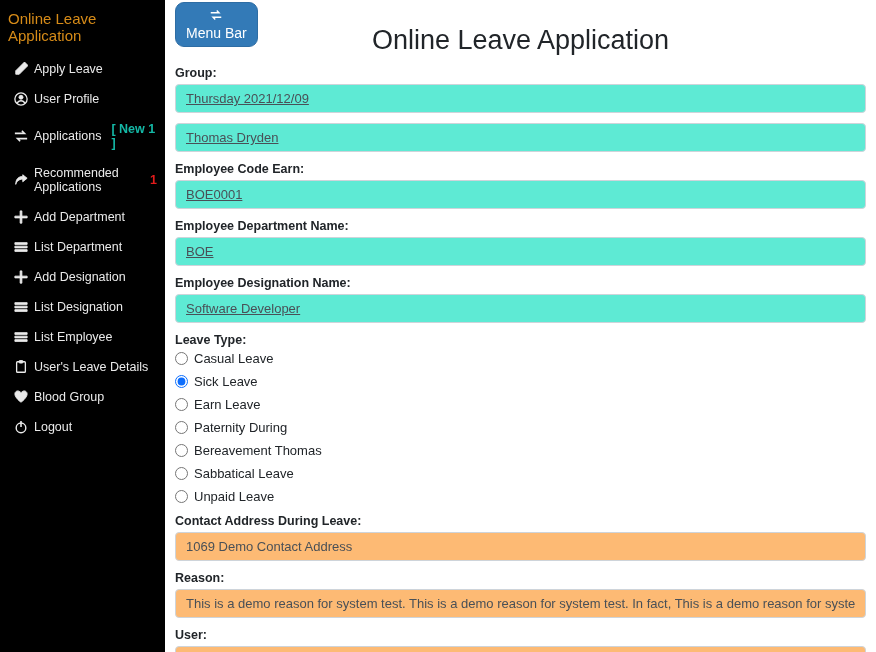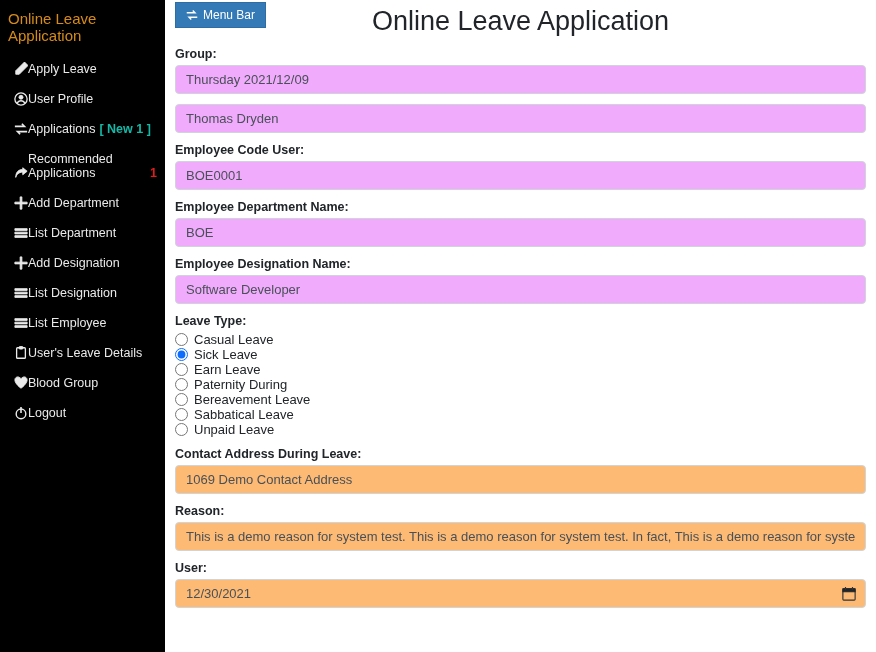--- a/index.html
+++ b/index.html
@@ -1,36 +1,36 @@
 <!DOCTYPE html>
 <html><head>
 <meta charset="utf-8">
 <style>
   * { box-sizing: border-box; margin: 0; padding: 0; }
   body { font-family: -apple-system, "Segoe UI", Arial, sans-serif; font-size: 13px; color: #212529; background: #fff; }
   .page { display: flex; min-height: 652px; }
   .sidebar { width: 165px; background: #000; color: #ccc; flex-shrink: 0; }
   .brand { color: #d68b18; font-size: 15px; font-weight: 400; padding: 10px 6px 10px 8px; }
   .nav { list-style: none; }
-  .nav li { padding: 8px 8px 8px 14px; font-size: 12.5px; color: #eaeaea; display: flex; align-items: flex-end; cursor: pointer; }
+  .nav li { padding: 8px 8px 8px 14px; font-size: 12.5px; color: #eaeaea; display: flex; align-items: center; gap: 6px; cursor: pointer; }
   .nav .badge-new { color: #14b8a6; font-weight: bold; margin-left: 4px; }
   .nav .badge-count { color: #e31b1b; font-weight: bold; margin-left: -2px; }
   .icon { width: 14px; height: 14px; flex-shrink: 0; display: inline-block; }
   .icon svg { width: 100%; height: 100%; fill: currentColor; stroke: currentColor; }
 
   .main { flex: 1; padding: 0 10px 20px 10px; overflow: hidden; }
   .menu-btn-row { padding: 2px 0 4px 0; }
-  .menu-btn { background: #337ab7; color: #fff; border: 1px solid #2e6da4; border-radius: 0; padding: 5px 10px; font-size: 12px; cursor: pointer; display: inline-flex; align-items: center; gap: 5px; }
+  .menu-btn { background: #337ab7; color: #fff; border: 1px solid #2e6da4; border-radius: 9px; padding: 5px 10px; font-size: 14px; cursor: pointer; display: inline-flex; align-items: center; gap: 5px; flex-direction: column; }
   .title { text-align: center; font-size: 27px; font-weight: 400; margin-top: -26px; margin-bottom: 10px; }
 
   .form-group { margin-bottom: 10px; }
   .form-group label.lbl { display: block; font-weight: 700; font-size: 12.5px; margin-bottom: 4px; }
   .form-control { width: 100%; padding: 6px 10px; font-size: 13px; border: 1px solid #ced4da; border-radius: 4px; background: #fdba74; color: #495057; }
-  .form-control[readonly] { background: #f0abfc; }
-  .radio-list { display: flex; flex-direction: column; gap: 0; margin-top: 2px; }
+  .form-control[readonly] { background: #5eead4; text-decoration: underline; }
+  .radio-list { display: flex; flex-direction: column; gap: 8px; margin-top: 2px; }
   .radio-item { display: flex; align-items: center; gap: 6px; font-size: 13px; }
   .radio-item input { accent-color: #0d6efd; }
   .date-wrap { position: relative; }
   .date-wrap .cal-icon { position: absolute; right: 10px; top: 50%; transform: translateY(-50%); pointer-events: none; }
 </style>
 </head>
 <body>
 
 <div class="page">
   <aside class="sidebar">
@@ -131,21 +131,21 @@
     <div class="form-group">
       <label class="lbl">Group:</label>
       <input class="form-control" readonly="" value="Thursday 2021/12/09" style="">
     </div>
 
     <div class="form-group">
       <input class="form-control" readonly="" value="Thomas Dryden" style="">
     </div>
 
     <div class="form-group">
-      <label class="lbl">Employee Code User:</label>
+      <label class="lbl">Employee Code Earn:</label>
       <input class="form-control" readonly="" value="BOE0001" style="">
     </div>
 
     <div class="form-group">
       <label class="lbl">Employee Department Name:</label>
       <input class="form-control" readonly="" value="BOE" style="">
     </div>
 
     <div class="form-group">
       <label class="lbl">Employee Designation Name:</label>
@@ -166,21 +166,21 @@
           <label class="radio-item">
             <input type="radio" name="leaveType" style="">
             <span>Earn Leave</span>
           </label>
           <label class="radio-item">
             <input type="radio" name="leaveType" style="">
             <span>Paternity During</span>
           </label>
           <label class="radio-item">
             <input type="radio" name="leaveType" style="">
-            <span>Bereavement Leave</span>
+            <span>Bereavement Thomas</span>
           </label>
           <label class="radio-item">
             <input type="radio" name="leaveType" style="">
             <span>Sabbatical Leave</span>
           </label>
           <label class="radio-item">
             <input type="radio" name="leaveType" style="">
             <span>Unpaid Leave</span>
           </label>
         </div>

